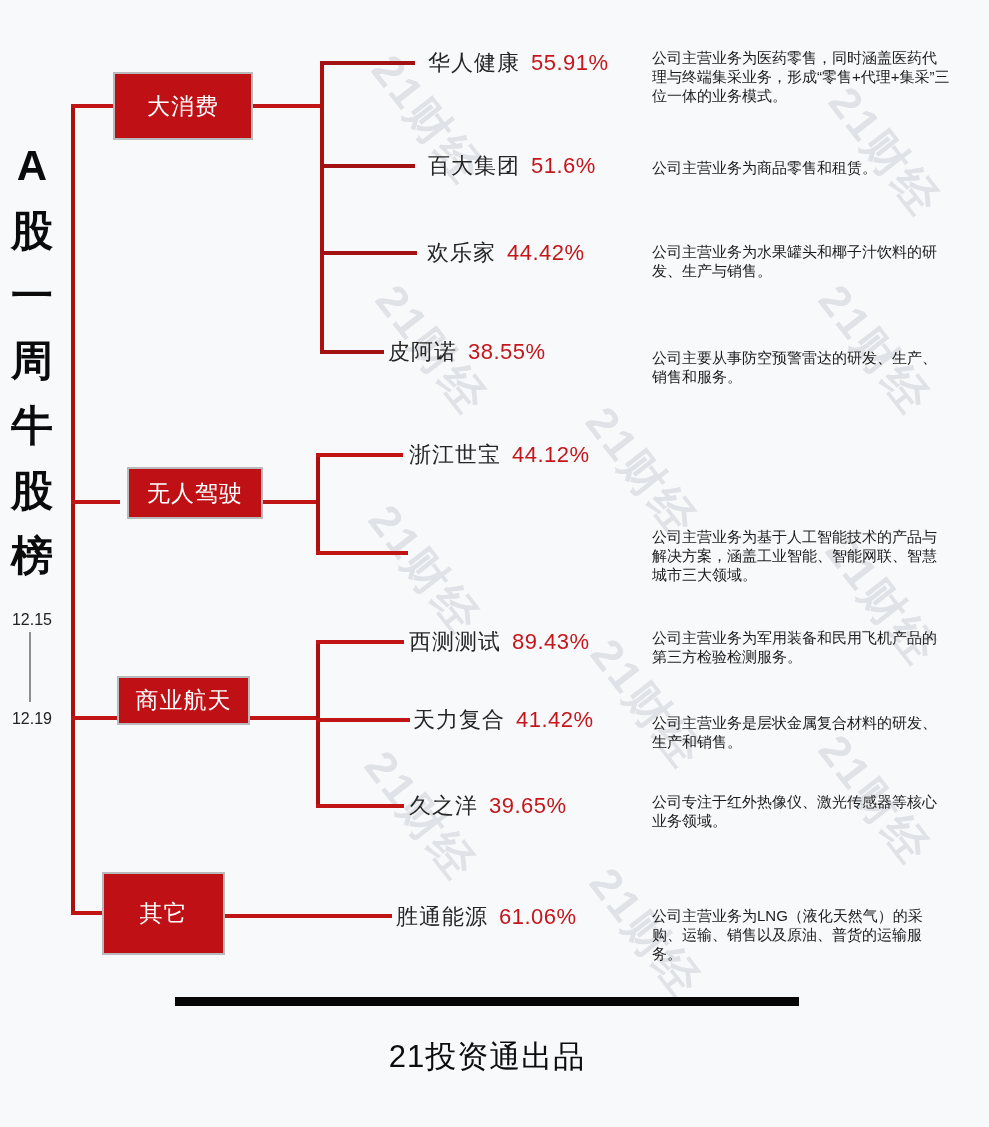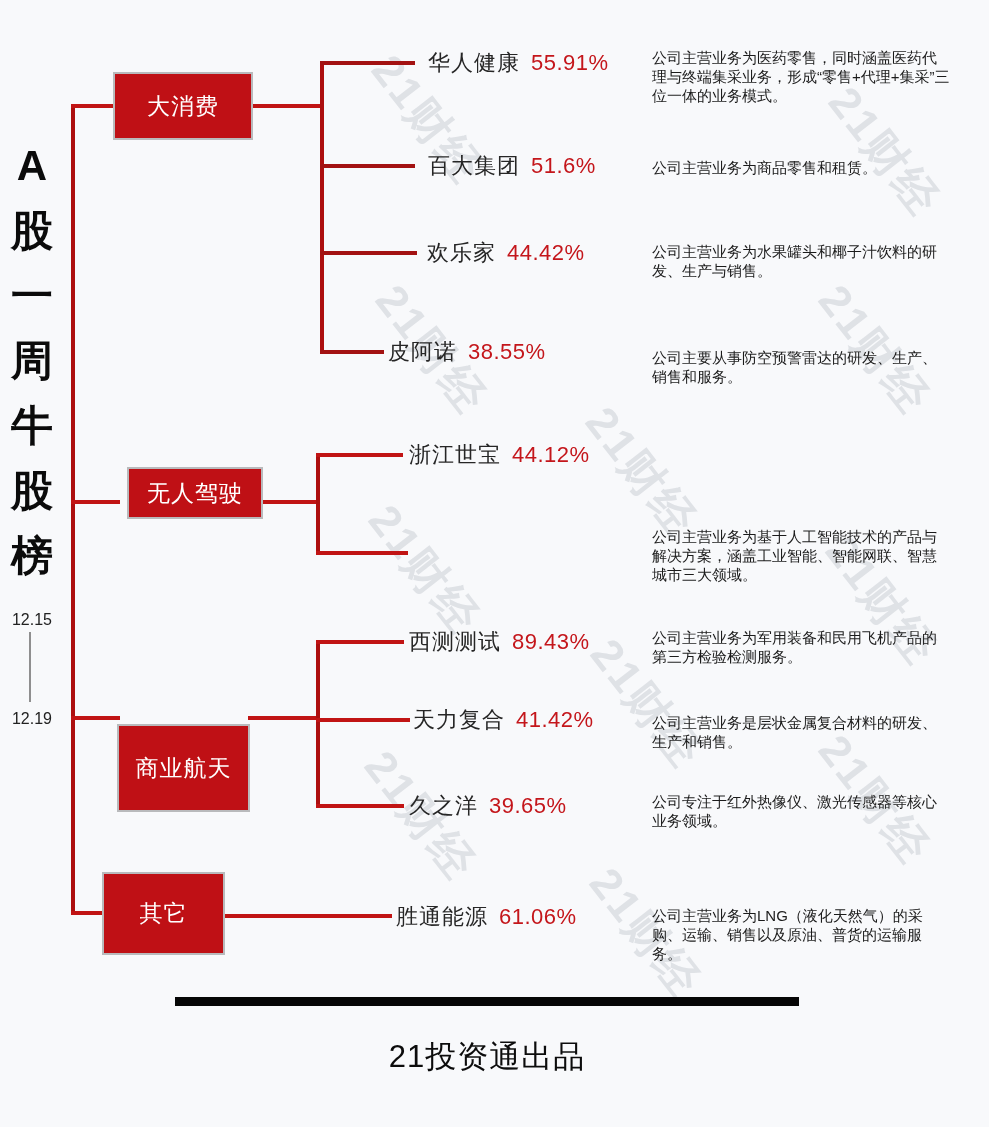--- a/index.html
+++ b/index.html
@@ -97,21 +97,21 @@
     <div class="title-char" style="top:467px">股</div>
     <div class="title-char" style="top:532px">榜</div>
   </div>
 
   <div class="date-label" style="top:611px">12.15</div>
   <div class="date-line" style="top:632px"></div>
   <div class="date-label" style="top:710px">12.19</div>
 
   <div class="cat-box" style="left:113px;top:72px;width:140px;height:68px">大消费</div>
   <div class="cat-box" style="left:127px;top:467px;width:136px;height:52px">无人驾驶</div>
-  <div class="cat-box" style="left:117px;top:724px;width:133px;height:88px">商业航天</div>
+  <div class="cat-box" style="left:117px;top:676px;width:133px;height:49px">商业航天</div>
   <div class="cat-box" style="left:102px;top:872px;width:123px;height:83px">其它</div>
 
   <div class="stock-row" style="left:428px;top:63px">
     <span class="stock-name">华人健康</span>
     <span class="stock-pct">55.91%</span>
   </div>
   <div class="stock-row" style="left:428px;top:166px">
     <span class="stock-name">百大集团</span>
     <span class="stock-pct">51.6%</span>
   </div>

